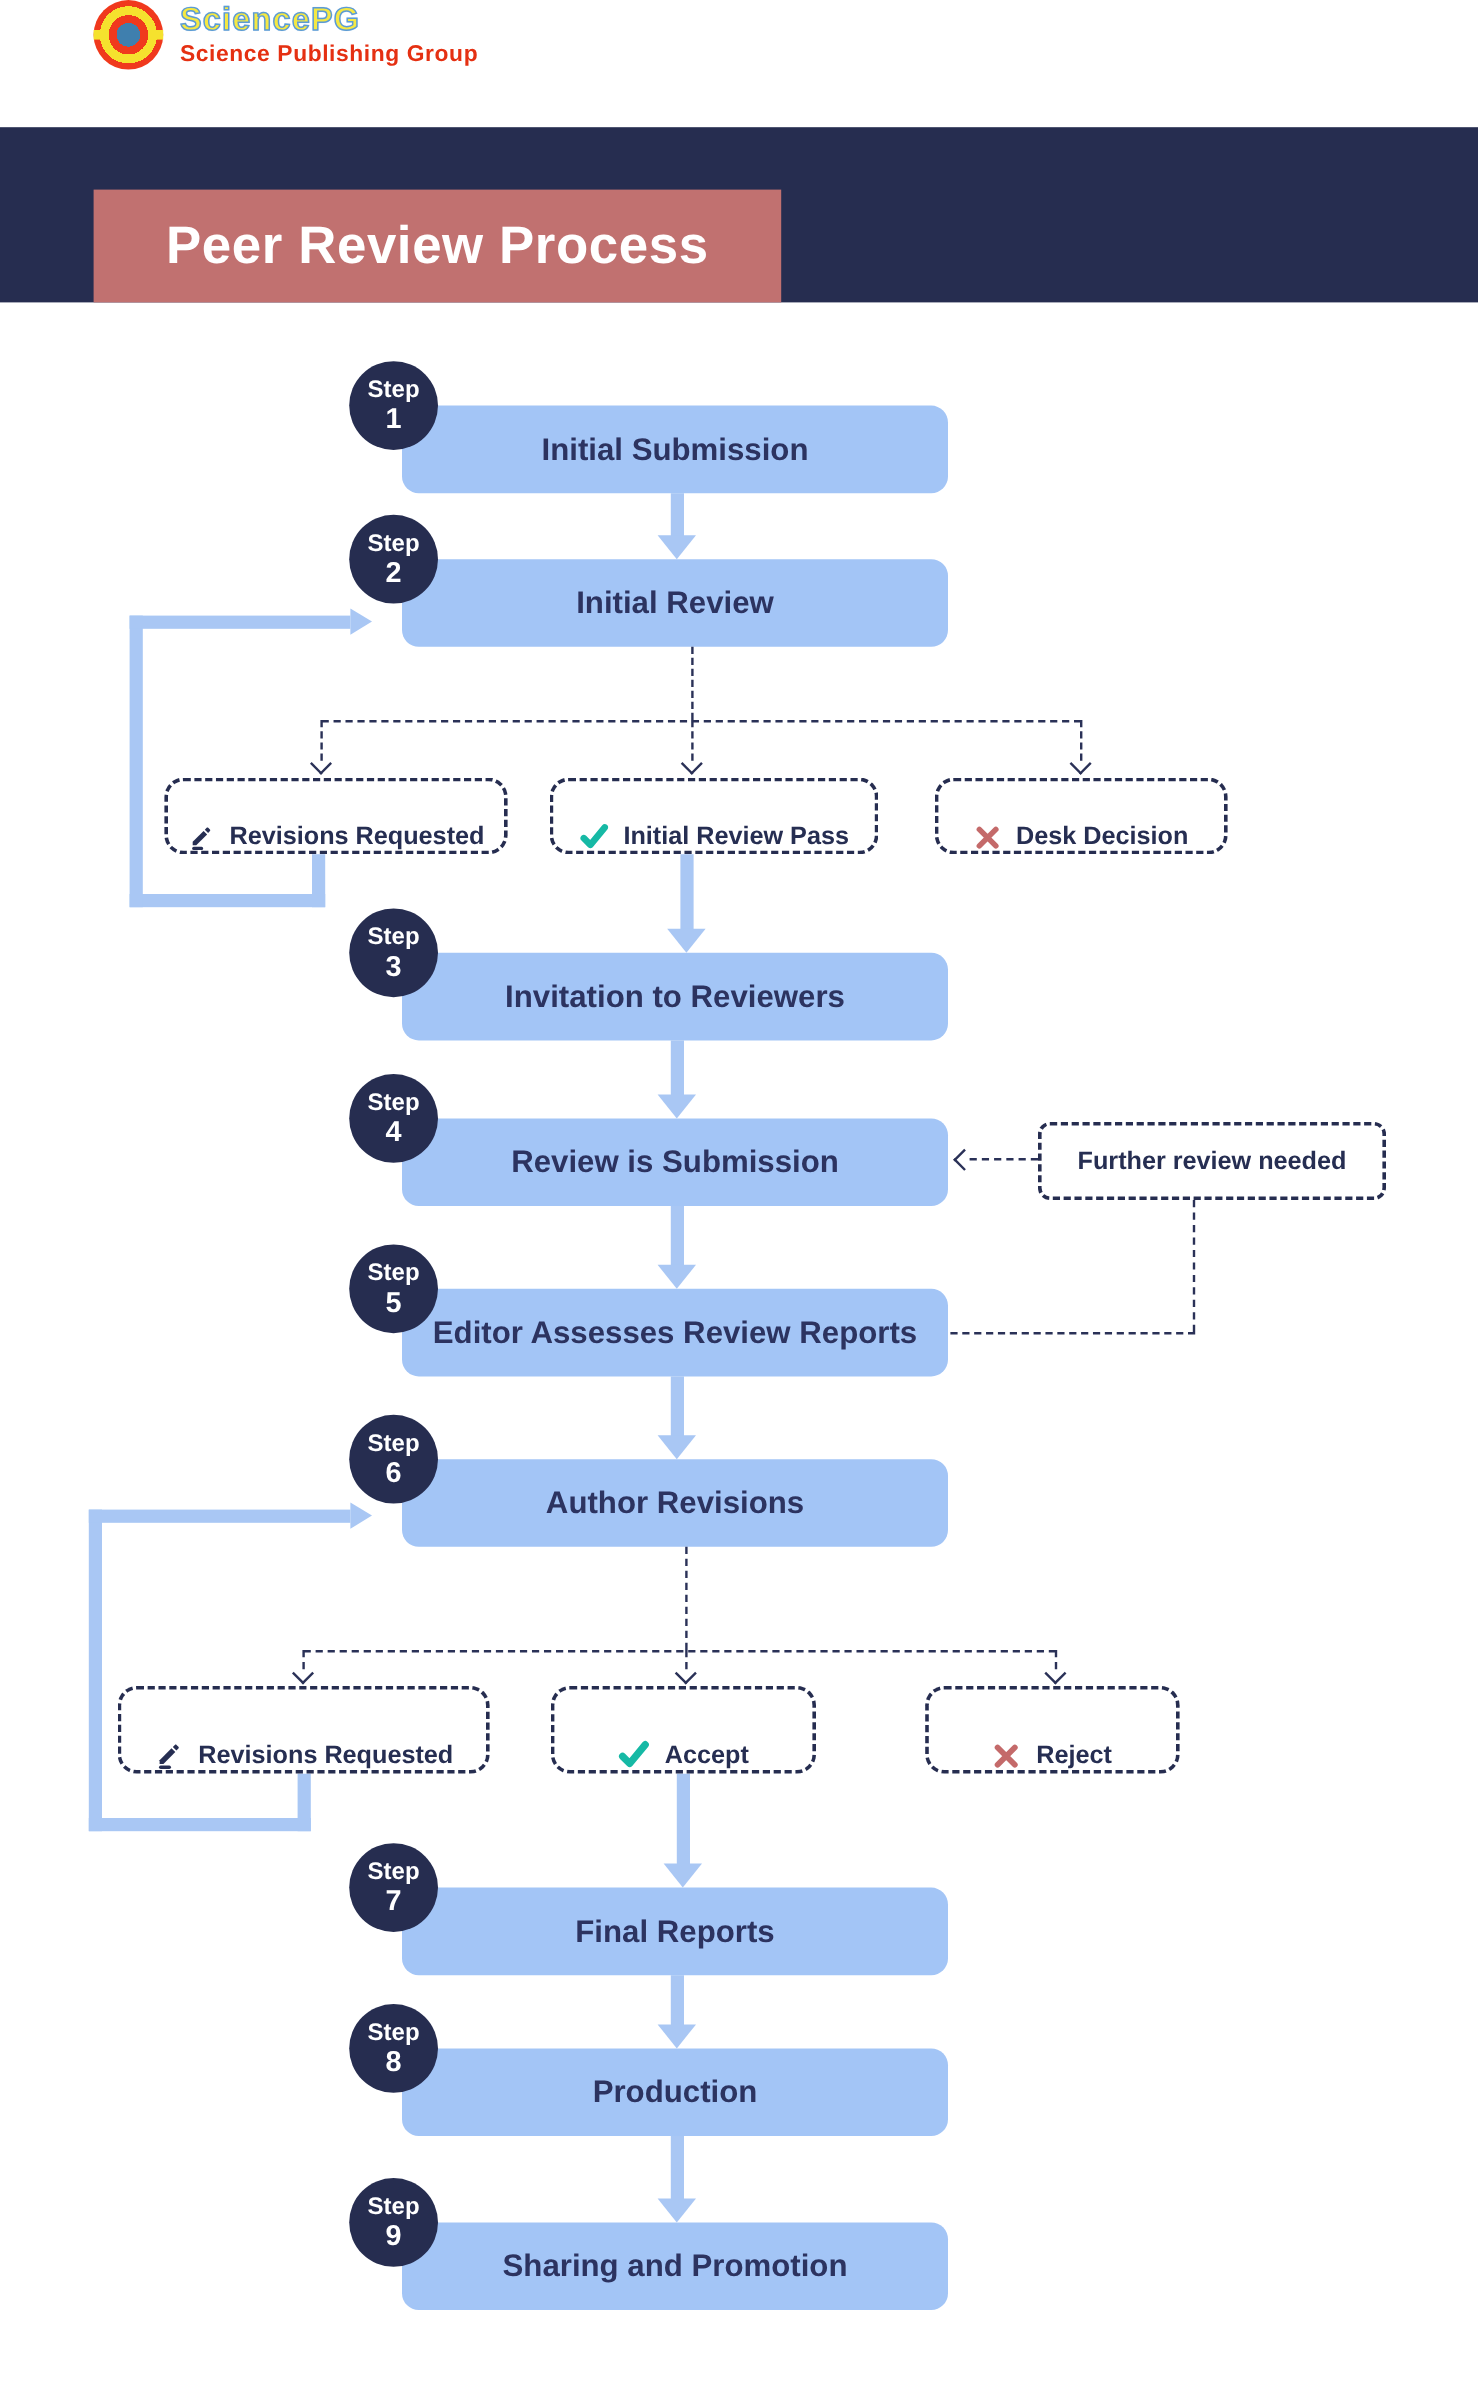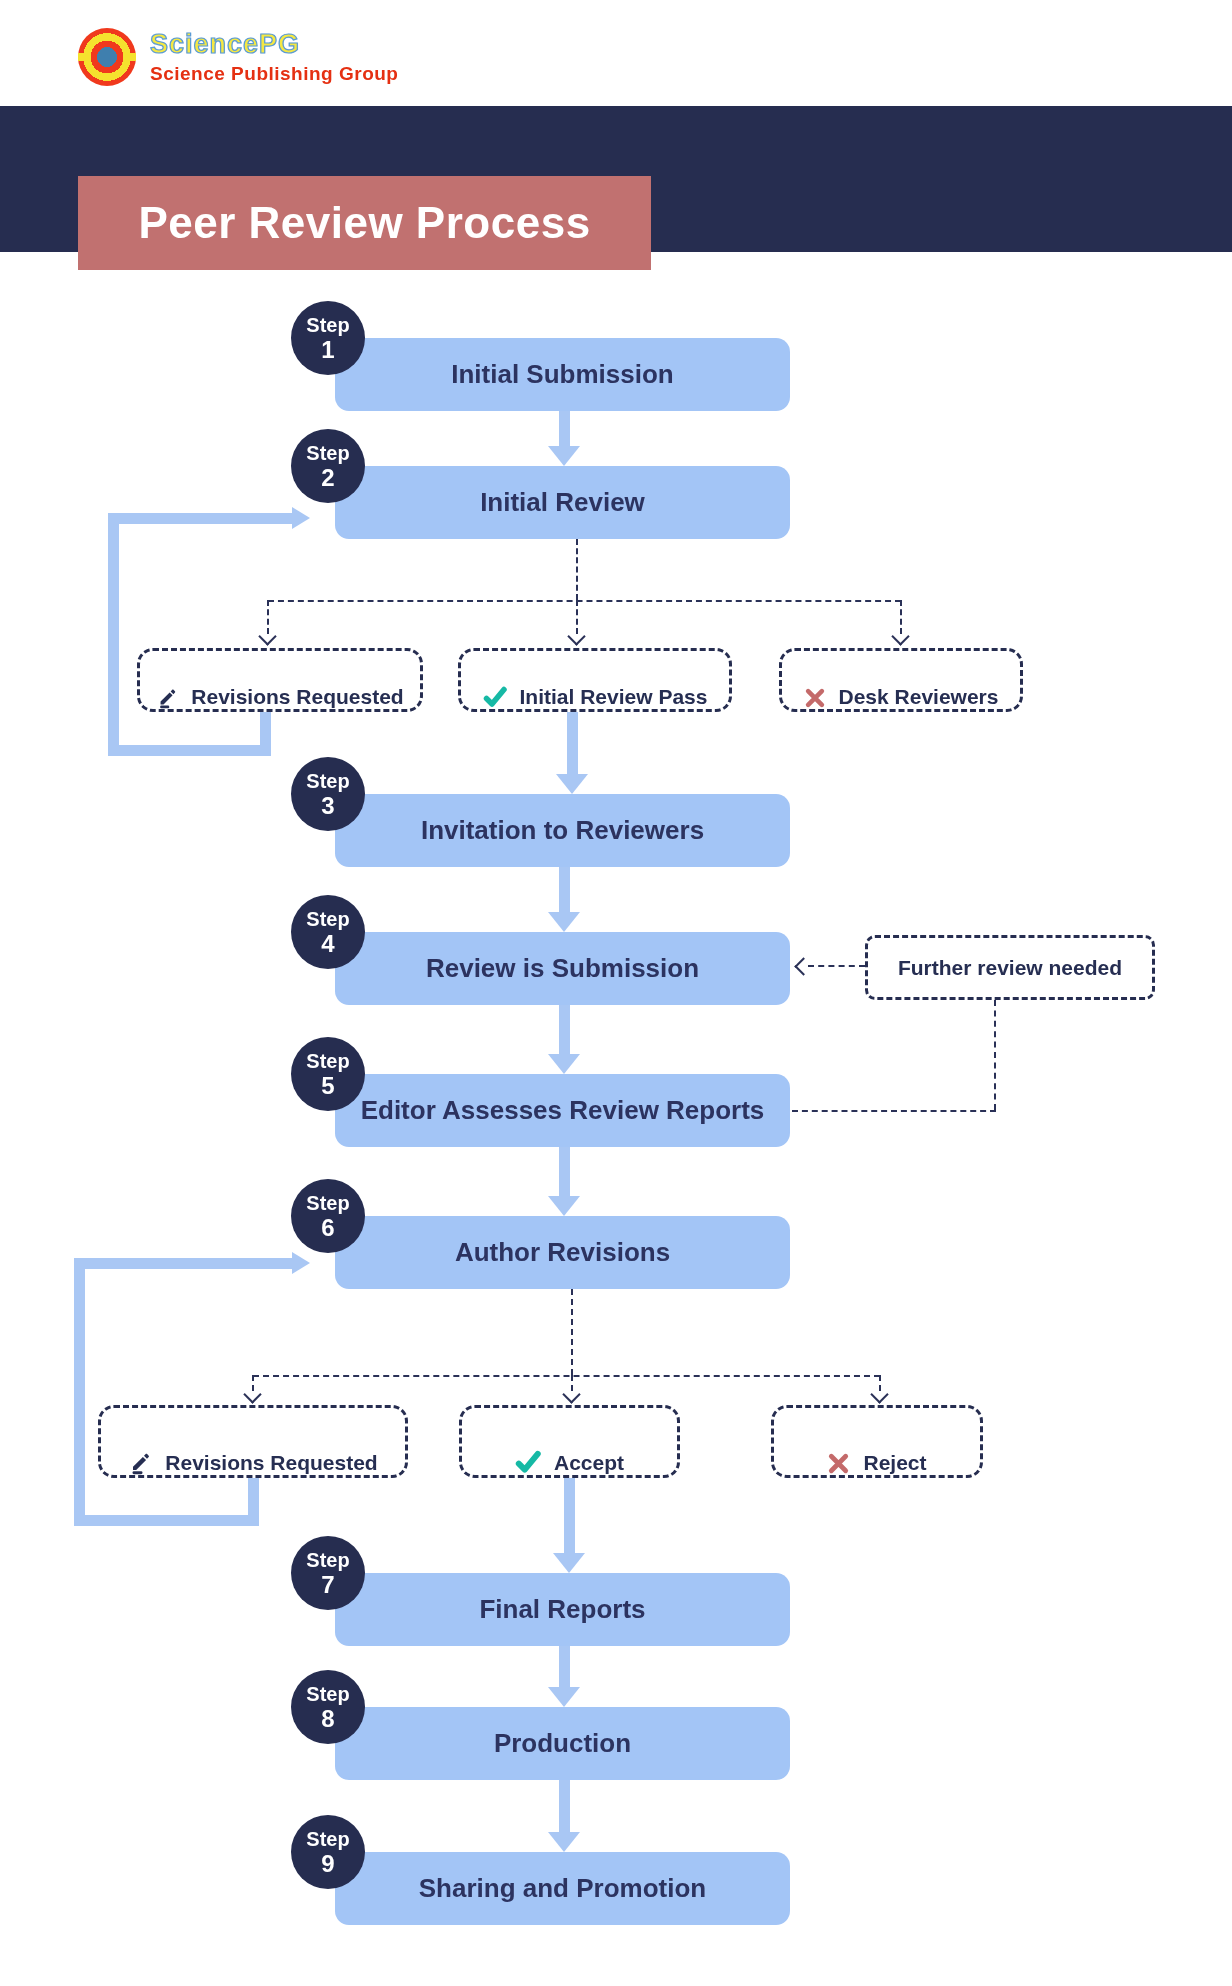--- a/index.html
+++ b/index.html
@@ -1,33 +1,33 @@
 <!DOCTYPE html>
 <html><head>
 <meta charset="utf-8">
 <style>
   html,body{margin:0;padding:0;background:#ffffff;}
   #canvas{
     position:relative;width:1232px;height:1986px;margin:0 auto;background:#ffffff;
     font-family:"Liberation Sans","DejaVu Sans",sans-serif;overflow:hidden;
   }
   
-  .logo-wrap{position:absolute;left:78px;top:28px;display:flex;align-items:center;gap:14px;}
+  .logo-wrap{position:absolute;left:78px;top:0;display:flex;align-items:center;gap:14px;}
   .logo-mark{width:58px;height:58px;border-radius:50%;
     background:radial-gradient(circle at 50% 50%,
       #3f7fae 0 24%, #f0391d 24% 40%, #f5e22e 40% 58%, #f0391d 58% 100%);
     position:relative;flex:0 0 auto;}
   .logo-mark .band{position:absolute;top:25px;height:8px;width:10px;background:#f5e22e;}
   .logo-mark .band.l{left:0;}
   .logo-mark .band.r{right:0;}
   .brand-name{font-size:27px;font-weight:bold;color:#f5e843;letter-spacing:1px;
     -webkit-text-stroke:1.2px #5b9bd5;text-shadow:0 0 1px #5b9bd5;}
   .brand-tagline{font-size:19px;font-weight:bold;color:#e53012;margin-top:3px;letter-spacing:.5px;}
   .navy-band{position:absolute;left:0;top:106px;width:1232px;height:146px;background:#262d50;}
-  .title-box{position:absolute;left:78px;top:176px;width:573px;height:94px;background:#c17170;
+  .title-box{position:absolute;left:78px;top:158px;width:573px;height:94px;background:#c17170;
     display:flex;align-items:center;justify-content:center;}
   .title-box span{color:#ffffff;font-size:44px;font-weight:800;letter-spacing:.5px;}
   
   .flow-box{position:absolute;left:335px;width:455px;height:73px;background:#a3c5f6;
     border-radius:14px;display:flex;align-items:center;justify-content:center;
     font-size:26px;font-weight:bold;color:#2c3360;}
   .fb1{top:338px}.fb2{top:466px}.fb3{top:794px}.fb4{top:932px}.fb5{top:1074px}
   .fb6{top:1216px}.fb7{top:1573px}.fb8{top:1707px}.fb9{top:1852px}
   .step-circle{position:absolute;left:291px;width:74px;height:74px;border-radius:50%;
     background:#262d50;color:#fff;display:flex;flex-direction:column;align-items:center;
@@ -210,21 +210,21 @@
   <div class="opt-box row1 ob12">
     <svg width="24" height="24" viewBox="0 0 24 24" fill="none" stroke="#16b9a5" stroke-width="5.5" stroke-linecap="round" stroke-linejoin="round">
       <path d="M3.5 13.5 l5.5 5.5 L21 4.5"></path>
     </svg>
     <span>Initial Review Pass</span>
   </div>
   <div class="opt-box row1 ob13">
     <svg width="22" height="22" viewBox="0 0 24 24" fill="none" stroke="#c46a6a" stroke-width="5" stroke-linecap="round">
       <path d="M4.5 4.5 L19.5 19.5 M19.5 4.5 L4.5 19.5"></path>
     </svg>
-    <span>Desk Reviewers</span>
+    <span>Desk Decision</span>
   </div>
 
   <div class="note-box">
     <span>Further review needed</span>
   </div>
   <div>
     <div class="dash-h" style="left:808px;top:965px;width:57px;"></div>
     <div class="chev-left" style="left:797px;top:960px;"></div>
     <div class="dash-v" style="left:994px;top:1000px;height:110px;"></div>
     <div class="dash-h" style="left:792px;top:1110px;width:204px;"></div>

